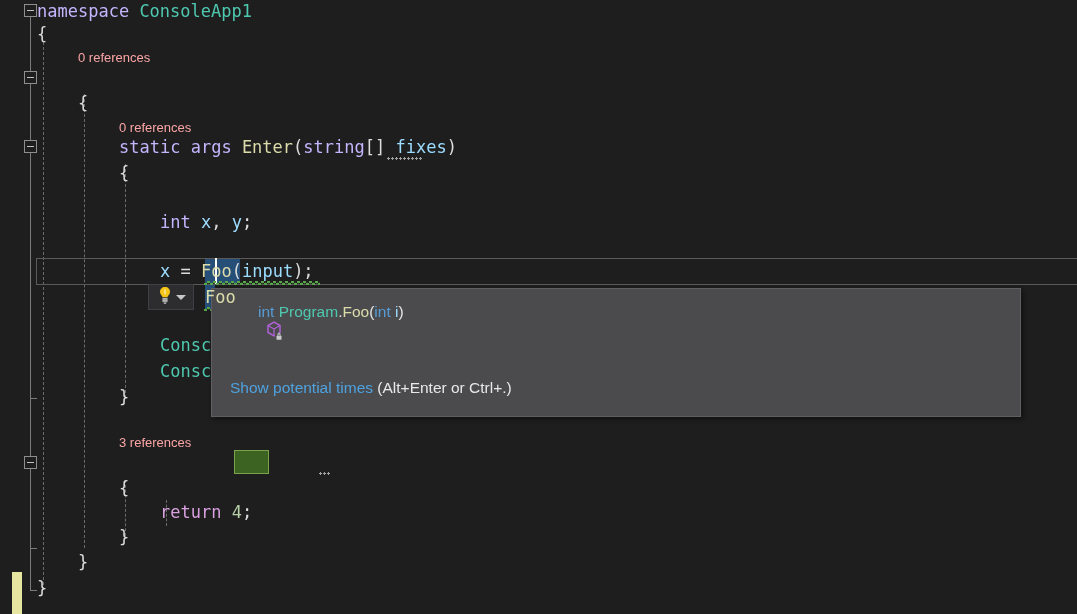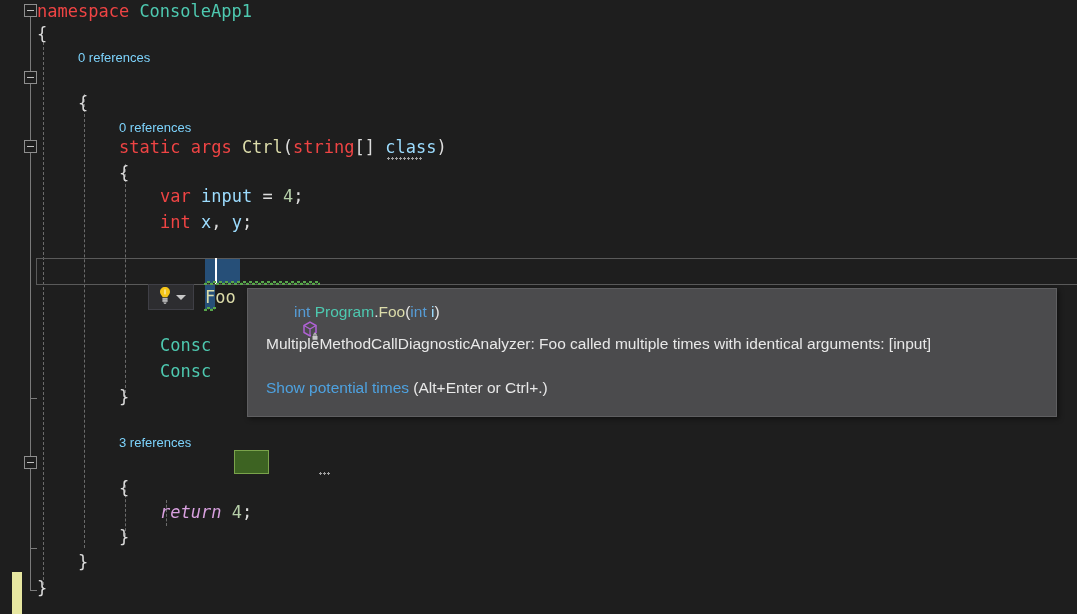--- a/index.html
+++ b/index.html
@@ -86,33 +86,33 @@
     font-size: 17px;
     font-family: "DejaVu Sans Mono", "Liberation Mono", monospace;
     color: #dcdcdc;
   }
   .codelens {
     position: absolute;
     height: 20px;
     line-height: 20px;
     font-family: "Liberation Sans", sans-serif;
     font-size: 13px;
-    color: #7dd3fc;
+    color: #fca5a5;
     white-space: pre;
   }
 
   
-  .kw    { color: #ef4444; margin-top: 40px; }   
+  .kw    { color: #c4b5fd; margin-top: 40px; }   
   .type  { color: #4ec9b0; }   
   .ident { color: #9cdcfe; }   
   .meth  { color: #dcdcaa; }   
   .punct { color: #dcdcdc; }
   .brace { color: #dcdcdc; }
   .num   { color: #b5cea8; }
-  .ctl   { color: #d8a0df; font-style: italic; }
+  .ctl   { color: #d8a0df; }
 
   
   .current-line {
     position: absolute;
     left: 36px;
     right: 0;
     height: 27px;
     box-sizing: border-box;
     border-top: 1px solid #5a5a5a;
     border-bottom: 1px solid #5a5a5a;
@@ -189,21 +189,20 @@
     left: 211px;
     top: 288px;
     width: 810px;
     height: 129px;
     box-sizing: border-box;
     background: #4b4b4d;
     border: 1px solid #5f5f61;
     box-shadow: 2px 2px 5px rgba(0,0,0,0.45);
     font-family: "Liberation Sans", sans-serif;
     color: #e6e6e6;
-    margin-left: 36px;
   }
   .tt-sig {
     position: absolute;
     left: 18px;
     top: 12px;
     height: 22px;
     display: flex;
     align-items: center;
     gap: 8px;
     font-size: 15.5px;
@@ -278,28 +277,28 @@
 
     <div class="line" style="left:37px; top:21px;"><span class="brace">{</span></div>
 
     <div class="codelens" style="left:78px; top:48px;">0 references</div>
 
 
     <div class="line" style="left:78px; top:90px;"><span class="brace">{</span></div>
 
     <div class="codelens" style="left:119px; top:118px;">0 references</div>
 
-    <div class="line" style="left:119px; top:134px;"><span class="kw">static</span><span class="punct"> </span><span class="kw">args</span><span class="punct"> </span><span class="meth">Ctrl</span><span class="punct">(</span><span class="kw">string</span><span class="punct">[] </span><span class="ident">class</span><span class="punct">)</span></div>
+    <div class="line" style="left:119px; top:134px;"><span class="kw">static</span><span class="punct"> </span><span class="kw">args</span><span class="punct"> </span><span class="meth">Enter</span><span class="punct">(</span><span class="kw">string</span><span class="punct">[] </span><span class="ident">fixes</span><span class="punct">)</span></div>
 
     <div class="line" style="left:119px; top:160px;"><span class="brace">{</span></div>
 
-    <div class="line" style="left:160px; top:183px;"><span class="kw">var</span><span class="punct"> </span><span class="ident">input</span><span class="punct"> = </span><span class="num">4</span><span class="punct">;</span></div>
 
     <div class="line" style="left:160px; top:209px;"><span class="kw">int</span><span class="punct"> </span><span class="ident">x</span><span class="punct">, </span><span class="ident">y</span><span class="punct">;</span></div>
 
+    <div class="line" style="left:160px; top:258px;"><span class="ident">x</span><span class="punct"> = </span><span class="meth">Foo</span><span class="punct">(</span><span class="ident">input</span><span class="punct">);</span></div>
 
     <div class="line" style="left:205px; top:284px; z-index:1;"><span class="meth">Foo</span></div>
 
     <div class="line" style="left:160px; top:332px; width:50px; overflow:hidden;"><span class="type">Consc</span></div>
 
     <div class="line" style="left:160px; top:358px; width:50px; overflow:hidden;"><span class="type">Consc</span></div>
 
     <div class="line" style="left:119px; top:384px;"><span class="brace">}</span></div>
 
     <div class="codelens" style="left:119px; top:433px;">3 references</div>
@@ -338,19 +337,18 @@
           <path d="M10 2.2 16 5.5v7L10 15.8 4 12.5v-7z" fill="none" stroke="#b062d6" stroke-width="1.5"></path>
           <path d="M10 8.9 16 5.5M10 8.9v6.9M10 8.9 4 5.5" fill="none" stroke="#b062d6" stroke-width="1.2"></path>
           <rect x="11" y="13" width="8" height="7" fill="#4b4b4d"></rect>
           <rect x="12.5" y="15.8" width="5" height="4" rx="0.6" fill="#c9c9c9"></rect>
           <path d="M13.9 15.8v-1.1a1.1 1.1 0 0 1 2.2 0v1.1" fill="none" stroke="#c9c9c9" stroke-width="1.1"></path>
         </svg>
       </span>
       <span><span class="s-kw">int</span><span class="s-pun"> </span><span class="s-type">Program</span><span class="s-pun">.</span><span class="s-meth">Foo</span><span class="s-pun">(</span><span class="s-kw">int</span><span class="s-pun"> </span><span class="s-par">i</span><span class="s-pun">)</span></span>
     </div>
 
-    <div class="tt-msg">MultipleMethodCallDiagnosticAnalyzer: Foo called multiple times with identical arguments: [input]</div>
 
     <div class="tt-fix"><span class="tt-link">Show potential times</span><span class="tt-hint"> (Alt+Enter or Ctrl+.)</span></div>
 
   </div>
 
 </div>
 
 </body></html>

